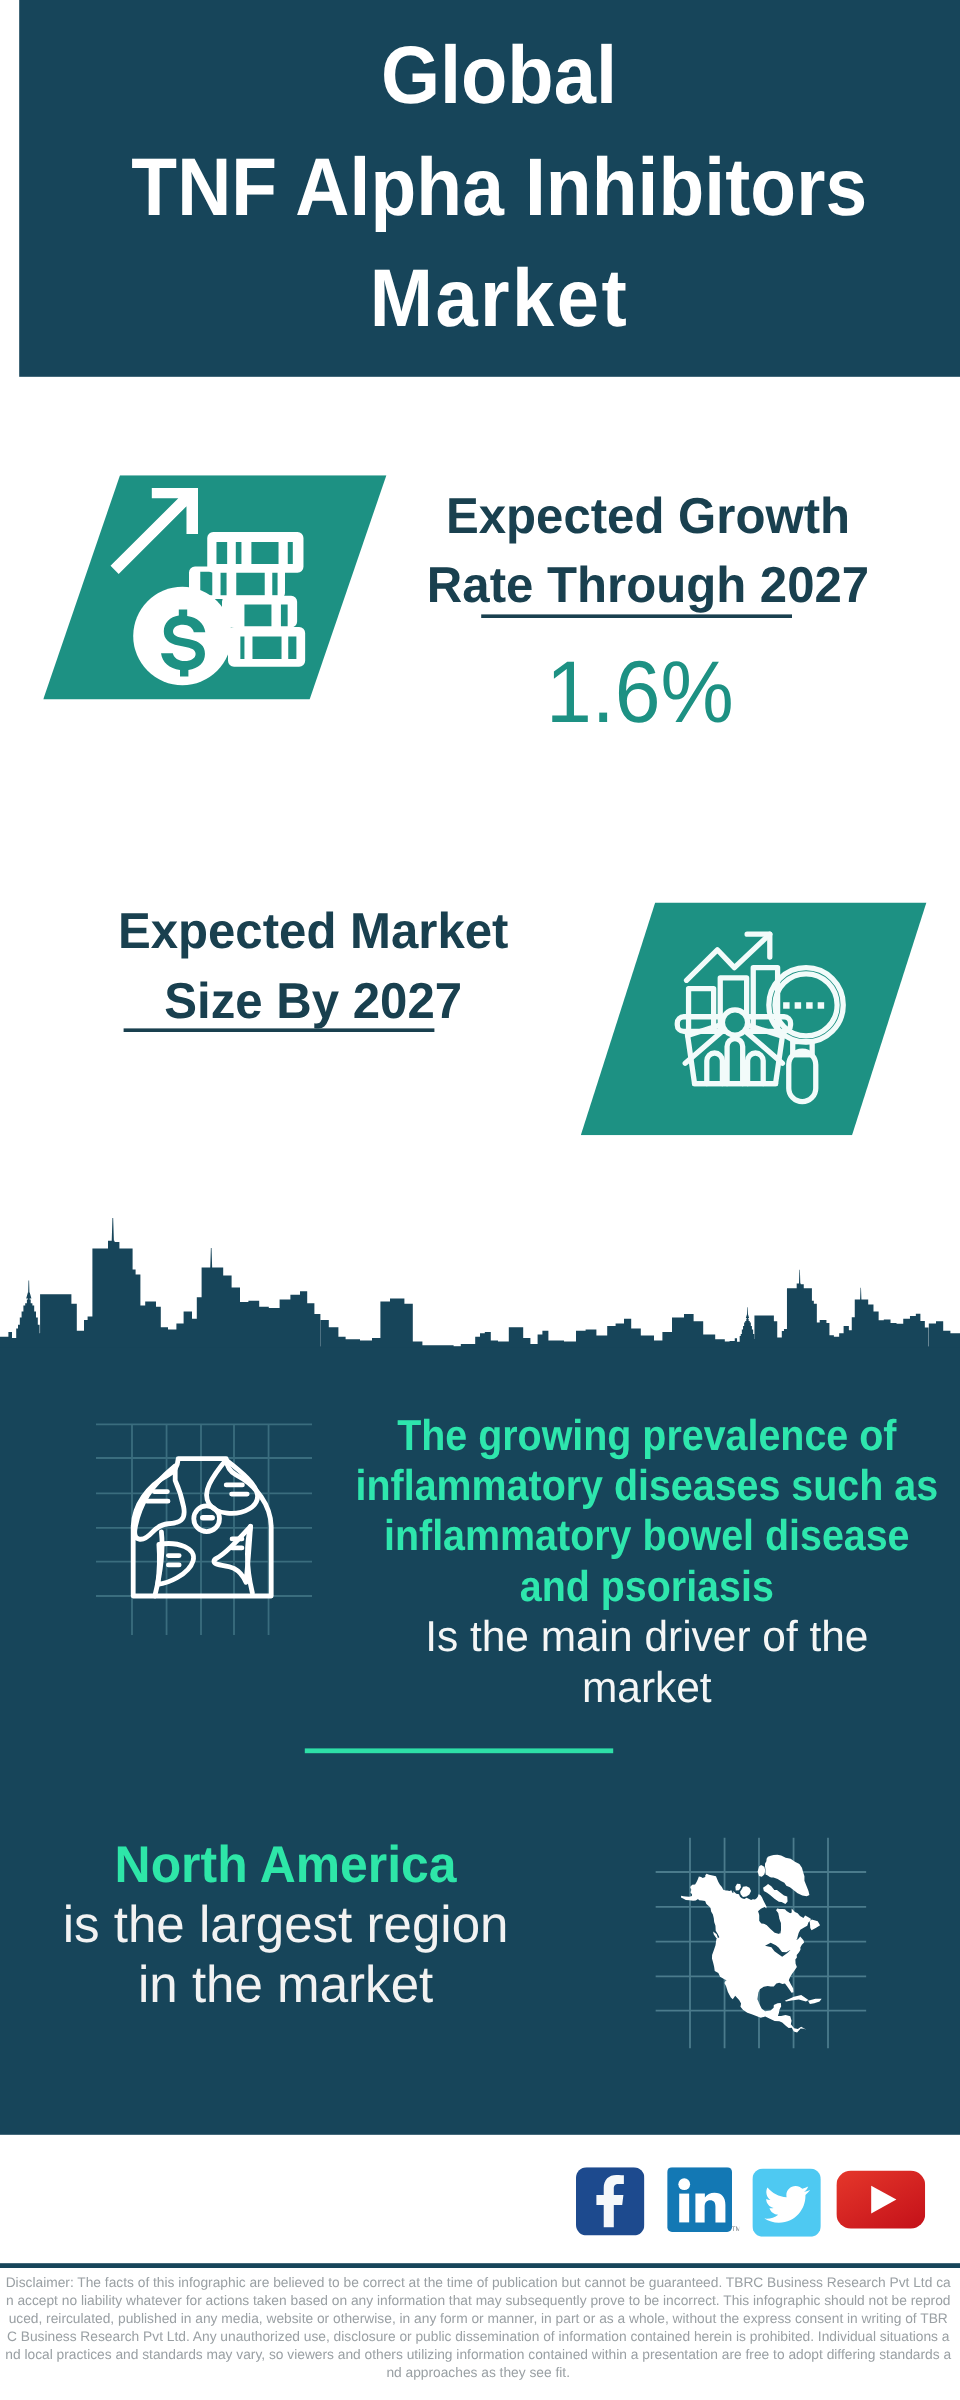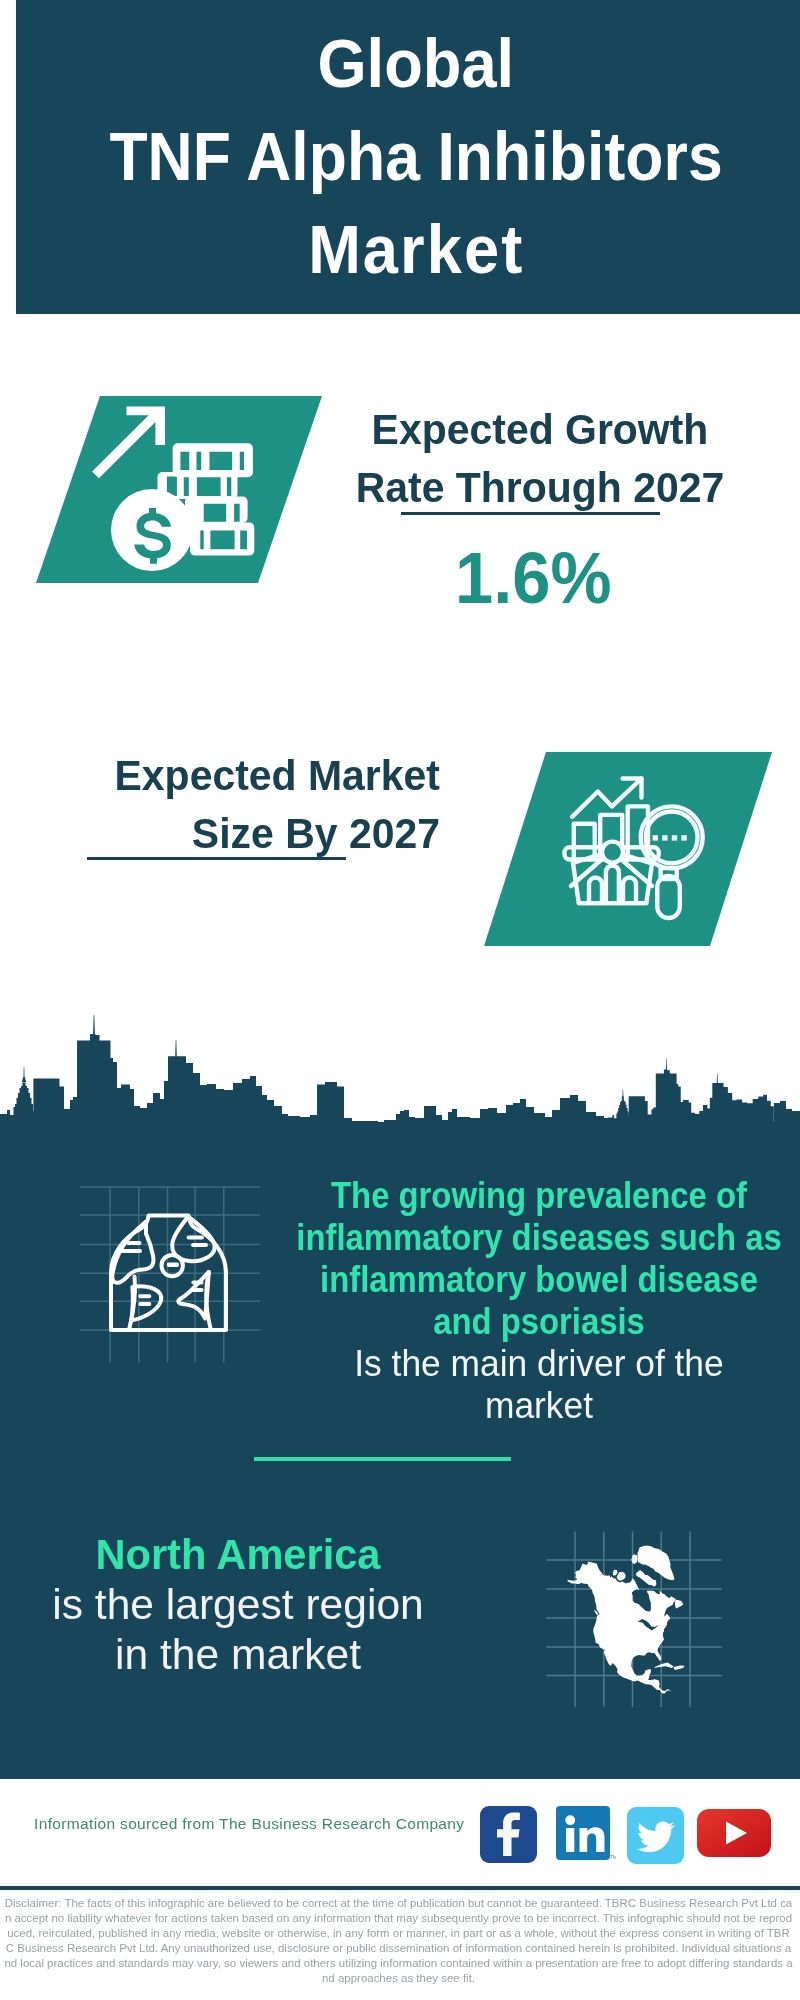--- a/index.html
+++ b/index.html
@@ -25,31 +25,31 @@
   .header-title > div { transform:scaleX(0.93); }
   .header-title > div:nth-child(1) { letter-spacing:0.0px; }
   .header-title > div:nth-child(2) { letter-spacing:0.1px; transform:scaleX(0.918); }
   .header-title > div:nth-child(3) { letter-spacing:2.2px; }
 
   
   .stat1-icon { position:absolute; left:36px; top:396px; width:290px; height:187px; }
   .stat2-icon { position:absolute; left:484px; top:752px; width:290px; height:194px; }
   .stat-block { position:absolute; text-align:center; }
   .stat1-text { left:340px; top:377px; width:400px; }
-  .stat2-text { left:45px; top:723px; width:400px;text-align:right; }
+  .stat2-text { left:61px; top:723px; width:400px; }
   .stat-label {
     color:#19404f; font-weight:bold; font-size:42px; line-height:58px;
     white-space:nowrap;
     margin-top:24px;
   }
   .stat-label > div { transform:scaleX(0.975); }
   .stat-rule { position:absolute; height:3px; background:#19404f; width:259px; }
   .stat1-text .stat-rule { left:61px; top:135px; }
   .stat2-text .stat-rule { left:42px; top:134px; }
-  .stat-value { position:absolute; left:0; width:400px; color:#1d9183; font-weight:bold;
+  .stat-value { position:absolute; left:0; width:400px; color:#1d9183; font-weight:normal;
     font-size:73px; line-height:73px; white-space:nowrap; }
   .stat1-text .stat-value { top:164px; left:-7px; }
   .stat2-text .stat-value { top:164px; }
   .stat-value > span { display:inline-block; transform:scaleX(0.94); }
 
   
   .darkbody {
     position:absolute; left:0; top:1122px; width:800px; height:663px;
     background:#17455a;
   }
@@ -206,21 +206,20 @@
         <path d="M0.3 31 H176 M0.3 60 H176 M0.3 89 H176 M0.3 118 H176 M0.3 146.5 H176"></path>
         <path d="M29 2.5 V178 M57.8 2.5 V178 M86.5 2.5 V178 M115.3 2.5 V178 M144 2.5 V178"></path>
       </g>
       <path fill="#ffffff" d="M36.38 34.82L38.24 35.11L39.57 36.03L41.75 35.26L41.72 33.75L42.81 32.42L44.86 33.33L47.84 33.99L50.64 34.56L51.75 37.22L52.64 39.42L53.84 41.44L55.58 43.44L56.76 45.83L58.74 46.52L59.92 46.49L61.99 46.86L63.40 46.24L64.51 48.55L65.51 47.90L64.67 46.56L65.96 47.66L67.50 49.18L69.81 49.63L70.69 51.59L72.20 52.86L74.24 53.57L76.17 52.49L77.85 53.20L79.93 54.43L81.37 53.70L83.16 53.86L84.52 52.85L85.45 51.65L86.22 49.50L87.65 50.27L88.96 51.99L90.17 54.65L91.46 57.29L92.83 59.91L92.39 61.91L90.90 60.83L89.45 62.37L87.86 63.50L87.18 65.46L86.52 68.34L86.48 71.54L88.48 73.83L90.57 74.17L93.32 75.13L96.25 76.54L98.55 77.05L100.00 76.14L101.35 79.32L103.47 80.74L104.53 82.43L104.42 79.90L104.07 76.65L103.48 72.87L103.29 68.96L102.52 65.21L100.73 62.79L101.67 61.48L103.68 61.79L106.13 61.86L108.20 62.03L109.45 63.58L112.46 65.37L113.78 64.72L113.68 61.51L116.44 64.42L118.73 65.36L120.66 67.61L123.56 69.30L124.91 67.32L126.90 68.35L129.66 70.05L129.52 71.32L127.75 72.91L126.70 75.81L124.08 77.26L120.95 79.05L119.54 81.81L118.73 84.66L118.27 86.92L117.21 87.74L119.01 87.04L120.85 84.81L123.56 87.82L124.08 89.70L122.21 91.54L120.94 93.90L121.08 95.49L120.49 96.74L119.53 98.30L117.93 100.26L118.08 102.21L116.79 104.02L117.01 107.53L118.05 110.20L116.09 113.13L114.25 115.57L112.44 118.53L111.34 121.30L112.92 124.25L115.04 128.05L115.27 131.11L113.61 131.66L111.93 129.11L110.31 126.73L108.13 123.87L106.02 124.25L103.39 123.34L100.98 123.88L98.78 126.44L96.29 126.52L93.75 126.01L90.48 126.62L87.23 128.67L85.96 131.34L85.67 133.41L85.23 136.99L86.74 140.71L88.67 144.77L91.52 147.07L96.10 146.37L98.68 144.06L98.85 141.77L101.99 140.47L104.66 140.11L104.99 142.92L103.47 145.98L103.14 148.30L102.26 151.05L104.91 150.92L108.63 150.21L112.58 151.30L113.64 154.96L113.03 157.94L115.81 161.30L118.89 161.90L121.63 160.01L123.83 161.30L126.01 162.38L123.89 161.67L121.24 161.45L118.24 164.72L115.52 163.85L113.77 160.88L111.21 161.09L109.05 159.31L105.82 156.32L103.42 155.47L99.54 155.13L95.60 153.39L91.71 151.39L87.98 152.50L84.19 150.91L80.44 149.61L76.74 148.24L73.12 145.85L71.05 143.30L71.55 140.50L69.93 137.57L66.67 134.10L64.66 137.12L63.03 135.62L60.58 130.94L59.00 125.96L57.69 123.45L58.85 121.16L60.40 121.78L57.66 120.39L54.09 118.38L52.62 115.17L49.62 113.50L49.06 109.83L48.30 106.68L47.31 103.03L47.41 100.08L48.76 96.51L50.27 91.99L51.03 86.64L53.49 85.42L52.01 82.55L50.42 79.97L50.21 75.79L49.15 72.66L48.81 69.56L48.07 66.43L46.60 63.92L46.09 60.95L44.79 59.47L42.65 57.58L41.60 55.11L38.91 54.75L36.56 54.57L35.69 53.54L33.78 54.76L31.60 54.90L28.39 54.54L25.51 54.42L23.64 53.23L21.50 52.25L21.60 50.74L23.52 51.20L25.59 51.47L28.44 51.65L30.57 51.00L30.66 49.60L29.39 48.13L30.05 45.72L29.12 43.48L30.82 41.65L33.23 41.52L34.38 39.63L35.37 37.45L36.10 35.55Z M92.00 33.15L91.99 29.33L91.46 26.29L91.56 23.85L92.62 22.12L92.85 20.01L93.88 18.34L96.25 17.52L98.62 16.85L101.86 16.68L104.95 17.18L108.74 19.19L112.86 19.88L116.44 22.41L120.14 24.40L122.30 27.42L123.12 30.51L124.37 34.57L124.36 38.25L126.10 42.64L127.74 46.91L128.54 50.17L126.32 51.23L122.62 50.58L118.68 48.74L115.46 46.28L112.29 43.78L109.29 42.39L107.62 39.95L104.77 38.42L102.03 36.79L98.59 35.56L96.82 35.48L95.50 35.10L93.75 33.82Z M89.87 44.15L92.31 42.53L94.04 40.96L96.76 42.97L99.26 46.06L101.47 46.10L104.89 48.68L107.34 50.64L110.04 51.32L110.31 55.64L108.51 57.65L105.31 55.97L103.04 55.89L99.39 53.20L96.01 50.33L93.20 48.19L90.55 46.89Z M73.11 43.23L76.00 42.80L78.60 44.03L79.87 46.92L78.46 49.67L75.97 51.33L73.11 51.87L71.19 49.57L70.74 47.52L72.37 45.00Z M85.32 30.63L86.55 26.45L88.21 25.19L90.96 26.59L91.68 29.48L91.02 32.93L88.82 35.06L86.49 34.25Z M68.21 40.77L70.93 41.10L71.50 43.81L69.81 46.30L67.12 46.46L66.80 43.29Z M130.27 79.60L134.14 77.44L137.40 75.45L135.45 71.99L130.49 70.67L128.75 72.29L129.07 75.08L129.21 77.73Z M108.04 138.27L115.62 134.91L121.66 133.49L127.74 137.57L125.61 138.95L119.71 137.30L113.45 138.07L109.03 138.87Z M127.33 138.28L133.53 136.62L138.70 136.69L136.99 138.91L132.55 140.34L128.89 141.02Z M48.29 80.59L51.25 82.90L52.57 86.73L50.85 85.98L48.72 82.80Z"></path>
       <path fill="#17455a" d="M85.70 63.69L88.06 61.59L91.21 60.21L94.27 62.51L96.86 63.86L99.45 63.17L102.23 67.30L104.77 73.47L104.87 79.38L103.39 82.72L99.57 81.66L96.08 78.49L92.80 75.21L89.38 72.80L87.54 69.20Z M91.51 92.42L96.25 89.92L100.47 92.07L102.81 93.91L105.69 97.74L109.23 97.86L112.93 95.84L110.13 98.60L105.81 101.59L102.53 99.36L99.36 97.06L96.82 93.65Z"></path>
     </svg>
   </div>
 
   <div class="footer"></div>
   <div class="footer-text">
-    <div>Information sourced from The Business Research Company</div>
   </div>
   <a class="social" style="left:480px;top:1806px">
     <svg viewBox="0 0 57 57" width="57" height="57">
         <rect width="57" height="57" rx="9" fill="#1d4a8e"></rect>
       <path d="M31.5 50 V31.5 h7 l1 -8.3 h-8 v-5.1 c0 -2.4 0.8 -4 4.2 -4 h4.2 V6.8 c-0.7 -0.1 -3.3 -0.3 -6.3 -0.3 -6.2 0 -10.5 3.8 -10.5 10.8 v5.9 h-6.1 v8.3 h6.1 V50 z" fill="#f6f8fa"></path>
     </svg>
   </a>
   <a class="social" style="left:556px;top:1806px;width:60px;height:60px">
     <svg viewBox="0 0 60 60" width="60" height="60">
         <rect y="0" width="54" height="54" rx="4" fill="#1378b4"></rect>

